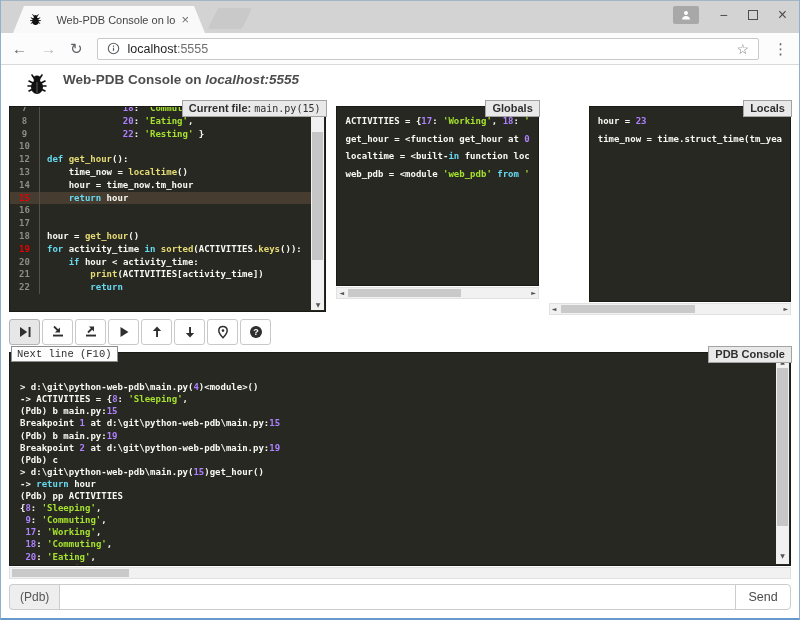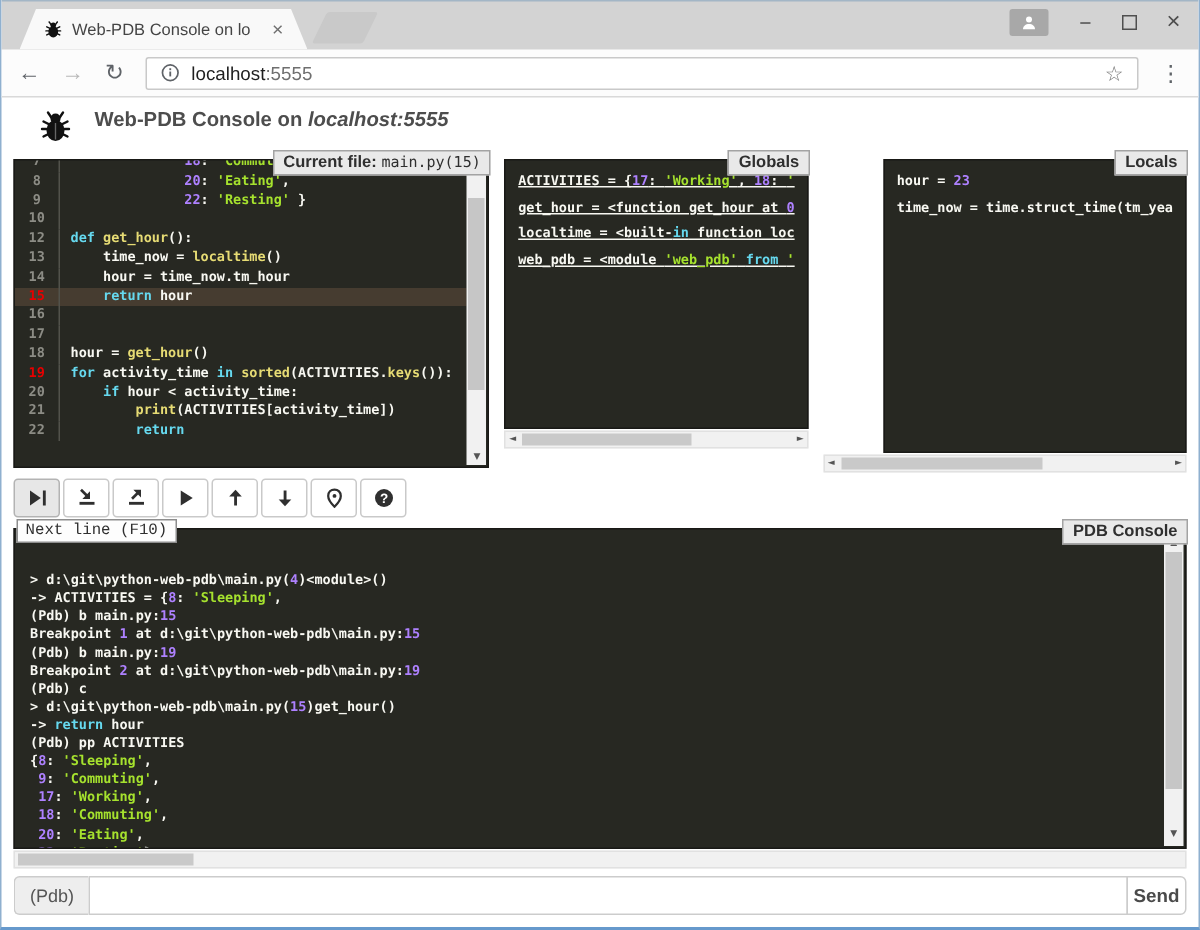--- a/index.html
+++ b/index.html
@@ -1,21 +1,21 @@
 <!DOCTYPE html>
 <html><head>
 <meta charset="utf-8">
 <style>
   * { margin:0; padding:0; box-sizing:border-box; }
   body { background:#e9e9e9; font-family:"Liberation Sans",sans-serif; }
   .window { width:800px; height:620px; position:relative; background:#fff; overflow:hidden;
             border-left:1px solid #8fb0cf; border-right:1px solid #8fb0cf; border-bottom:2px solid #6699cc; }
 
   
-  .tabstrip { height:33px; background:#d3d3d3; border-top:1px solid #a3b6c6; position:relative; }
+  .tabstrip { height:33px; background:#d3d3d3; border-top:1px solid #a3b6c6; position:relative;text-align:right; }
   .tab { position:absolute; left:12px; bottom:0; width:192px; height:27px; background:#f9f9f9;
          clip-path:polygon(11px 0, calc(100% - 11px) 0, 100% 100%, 0 100%);
          display:flex; align-items:center; gap:6px; padding:0 16px; }
   .tab-title { flex:1; font-size:11px; color:#454545; white-space:nowrap; overflow:hidden; }
   .tab-close { font-size:13px; color:#707070; line-height:1; }
   .newtab { position:absolute; left:212px; bottom:4px; width:34px; height:21px; background:#c9c9c9;
             transform:skewX(-26deg); border-radius:2px; }
   .winbtns { position:absolute; top:5px; right:12px; display:flex; align-items:center; gap:20px; }
   .profile-btn { width:26px; height:18px; background:#a8a8a8; border-radius:2px; display:flex; align-items:center; justify-content:center; }
   .wglyph { color:#4f4f4f; font-size:14px; line-height:1; }
@@ -58,21 +58,21 @@
 
   .vscroll { position:absolute; top:1px; right:1px; bottom:1px; width:13px; background:#f1f1f1; }
   .vscroll .sarr { position:absolute; left:0; width:100%; text-align:center; font-size:6px; color:#555;
                    font-family:"DejaVu Sans",sans-serif; }
   .vscroll .sarr.up{ top:2px; } .vscroll .sarr.dn{ bottom:2px; }
   .vthumb { position:absolute; left:1px; right:1px; background:#c6c6c6; }
 
   .side-wrap { flex:1; position:relative; }
   .side-panel { padding:6px 8px; font-size:9px; line-height:17.5px; white-space:pre; overflow:hidden; }
   .side-panel div { min-height:17.5px; }
-  .globals-panel { height:180px;text-decoration:underline; }
+  .globals-panel { height:180px; }
   .locals-panel { height:196px;margin-left:40px; }
   .hscroll { height:12px; background:#f1f1f1; border:1px solid #e1e1e1; margin-top:1px; position:relative; }
   .hscroll .harr { position:absolute; top:0; font-size:6px; color:#555; line-height:10px;
                    font-family:"DejaVu Sans",sans-serif; }
   .hscroll .harr.l{ left:2px; } .hscroll .harr.r{ right:2px; }
   .hthumb { position:absolute; top:1px; bottom:1px; background:#c9c9c9; }
 
   
   .dbg-toolbar { display:flex; gap:2px; margin:4px 8px 0; position:relative; }
   .tbtn { width:31px; height:26px; background:#fff; border:1px solid #c9c9c9; border-radius:3px;
@@ -86,22 +86,22 @@
   .console-panel { height:214px; padding:4px 18px 0 10px; font-size:9px; line-height:12.1px;
                    white-space:pre; overflow:hidden; position:relative; }
   .console-panel .lines div { min-height:12.1px; }
 
   
   .prompt-row { display:flex; margin:5px 8px 0; height:26px; }
   .addon { background:#eee; border:1px solid #ccc; border-right:0; border-radius:4px 0 0 4px;
            display:flex; align-items:center; padding:0 10px; font-size:12px; color:#555; }
   .cmd-input { flex:1; border:1px solid #ccc; padding:0 8px; font-size:12px; outline:none;
                font-family:"Liberation Sans",sans-serif; }
-  .send-btn { width:40px; margin-left:-1px; background:#fff; border:1px solid #ccc; border-radius:0 4px 4px 0;
-              color:#4a4a4a; font-size:12.5px; font-family:"Liberation Sans",sans-serif;font-weight:bold; }
+  .send-btn { width:56px; margin-left:-1px; background:#fff; border:1px solid #ccc; border-radius:0 4px 4px 0;
+              color:#4a4a4a; font-size:12.5px; font-family:"Liberation Sans",sans-serif; }
 </style>
 </head>
 <body>
 
 <div class="window">
 
   <div class="tabstrip">
     <div class="tab">
       <span style="display:flex;">
         <svg width="13" height="13" viewBox="0 0 24 24">

